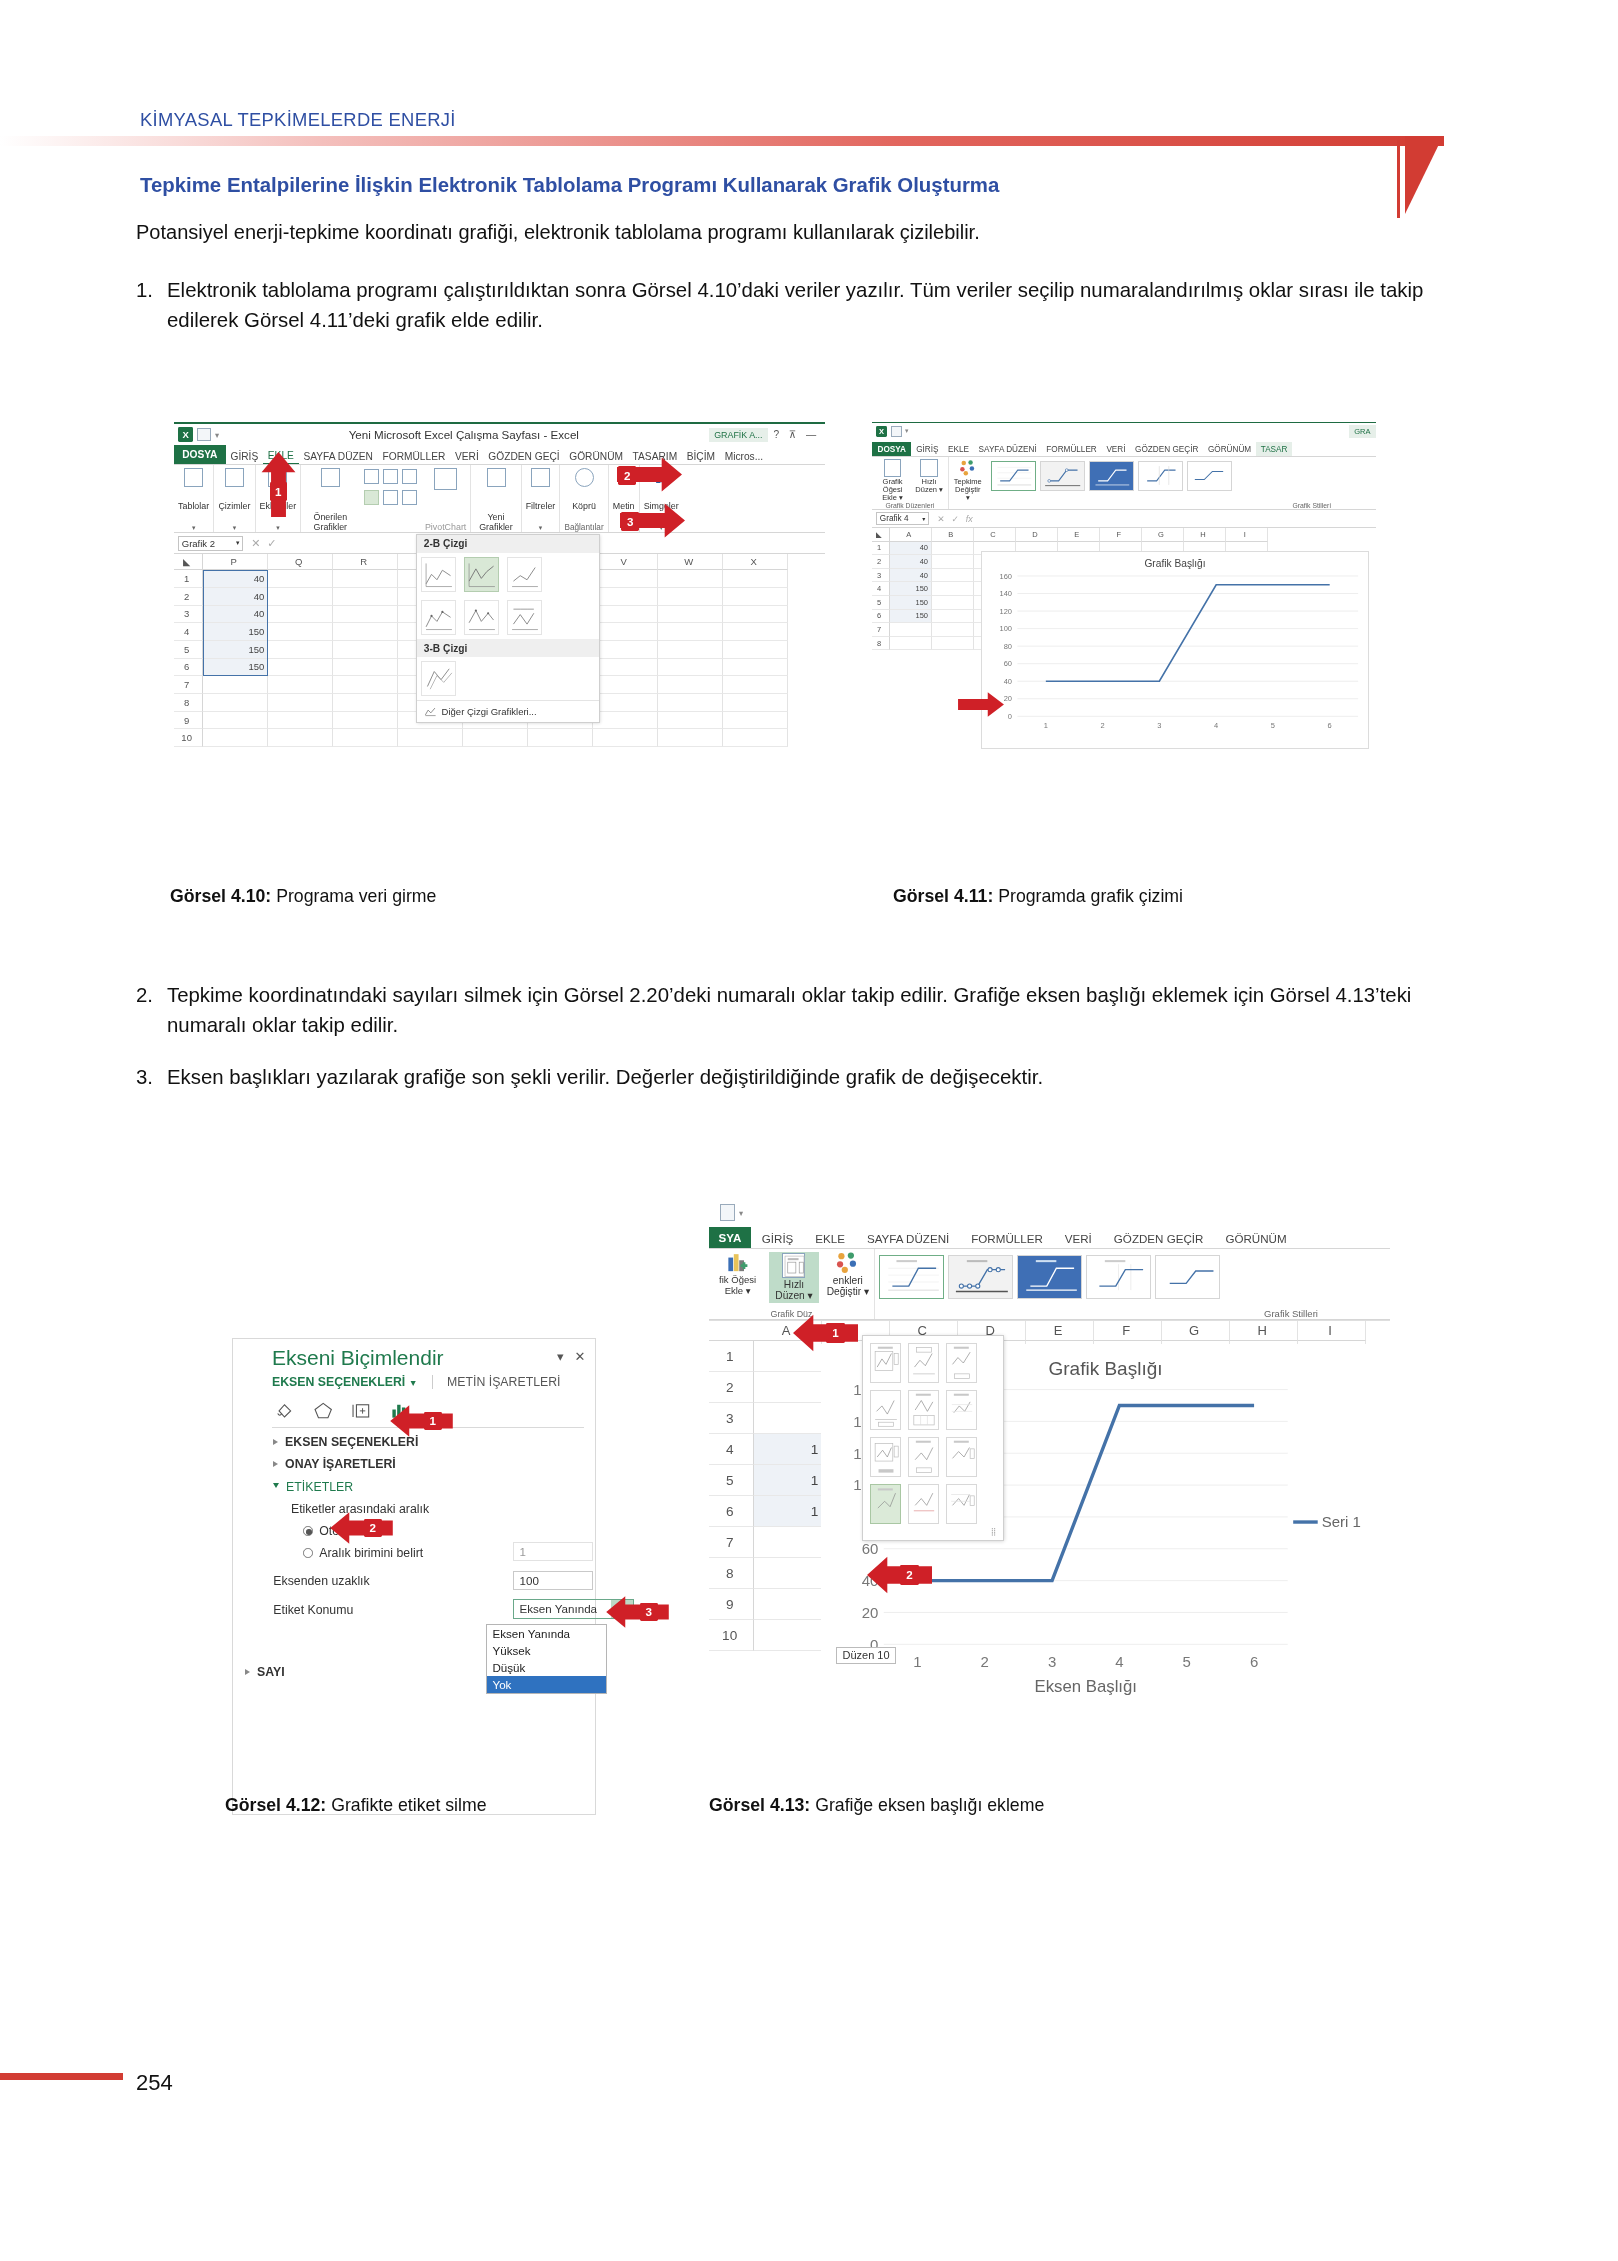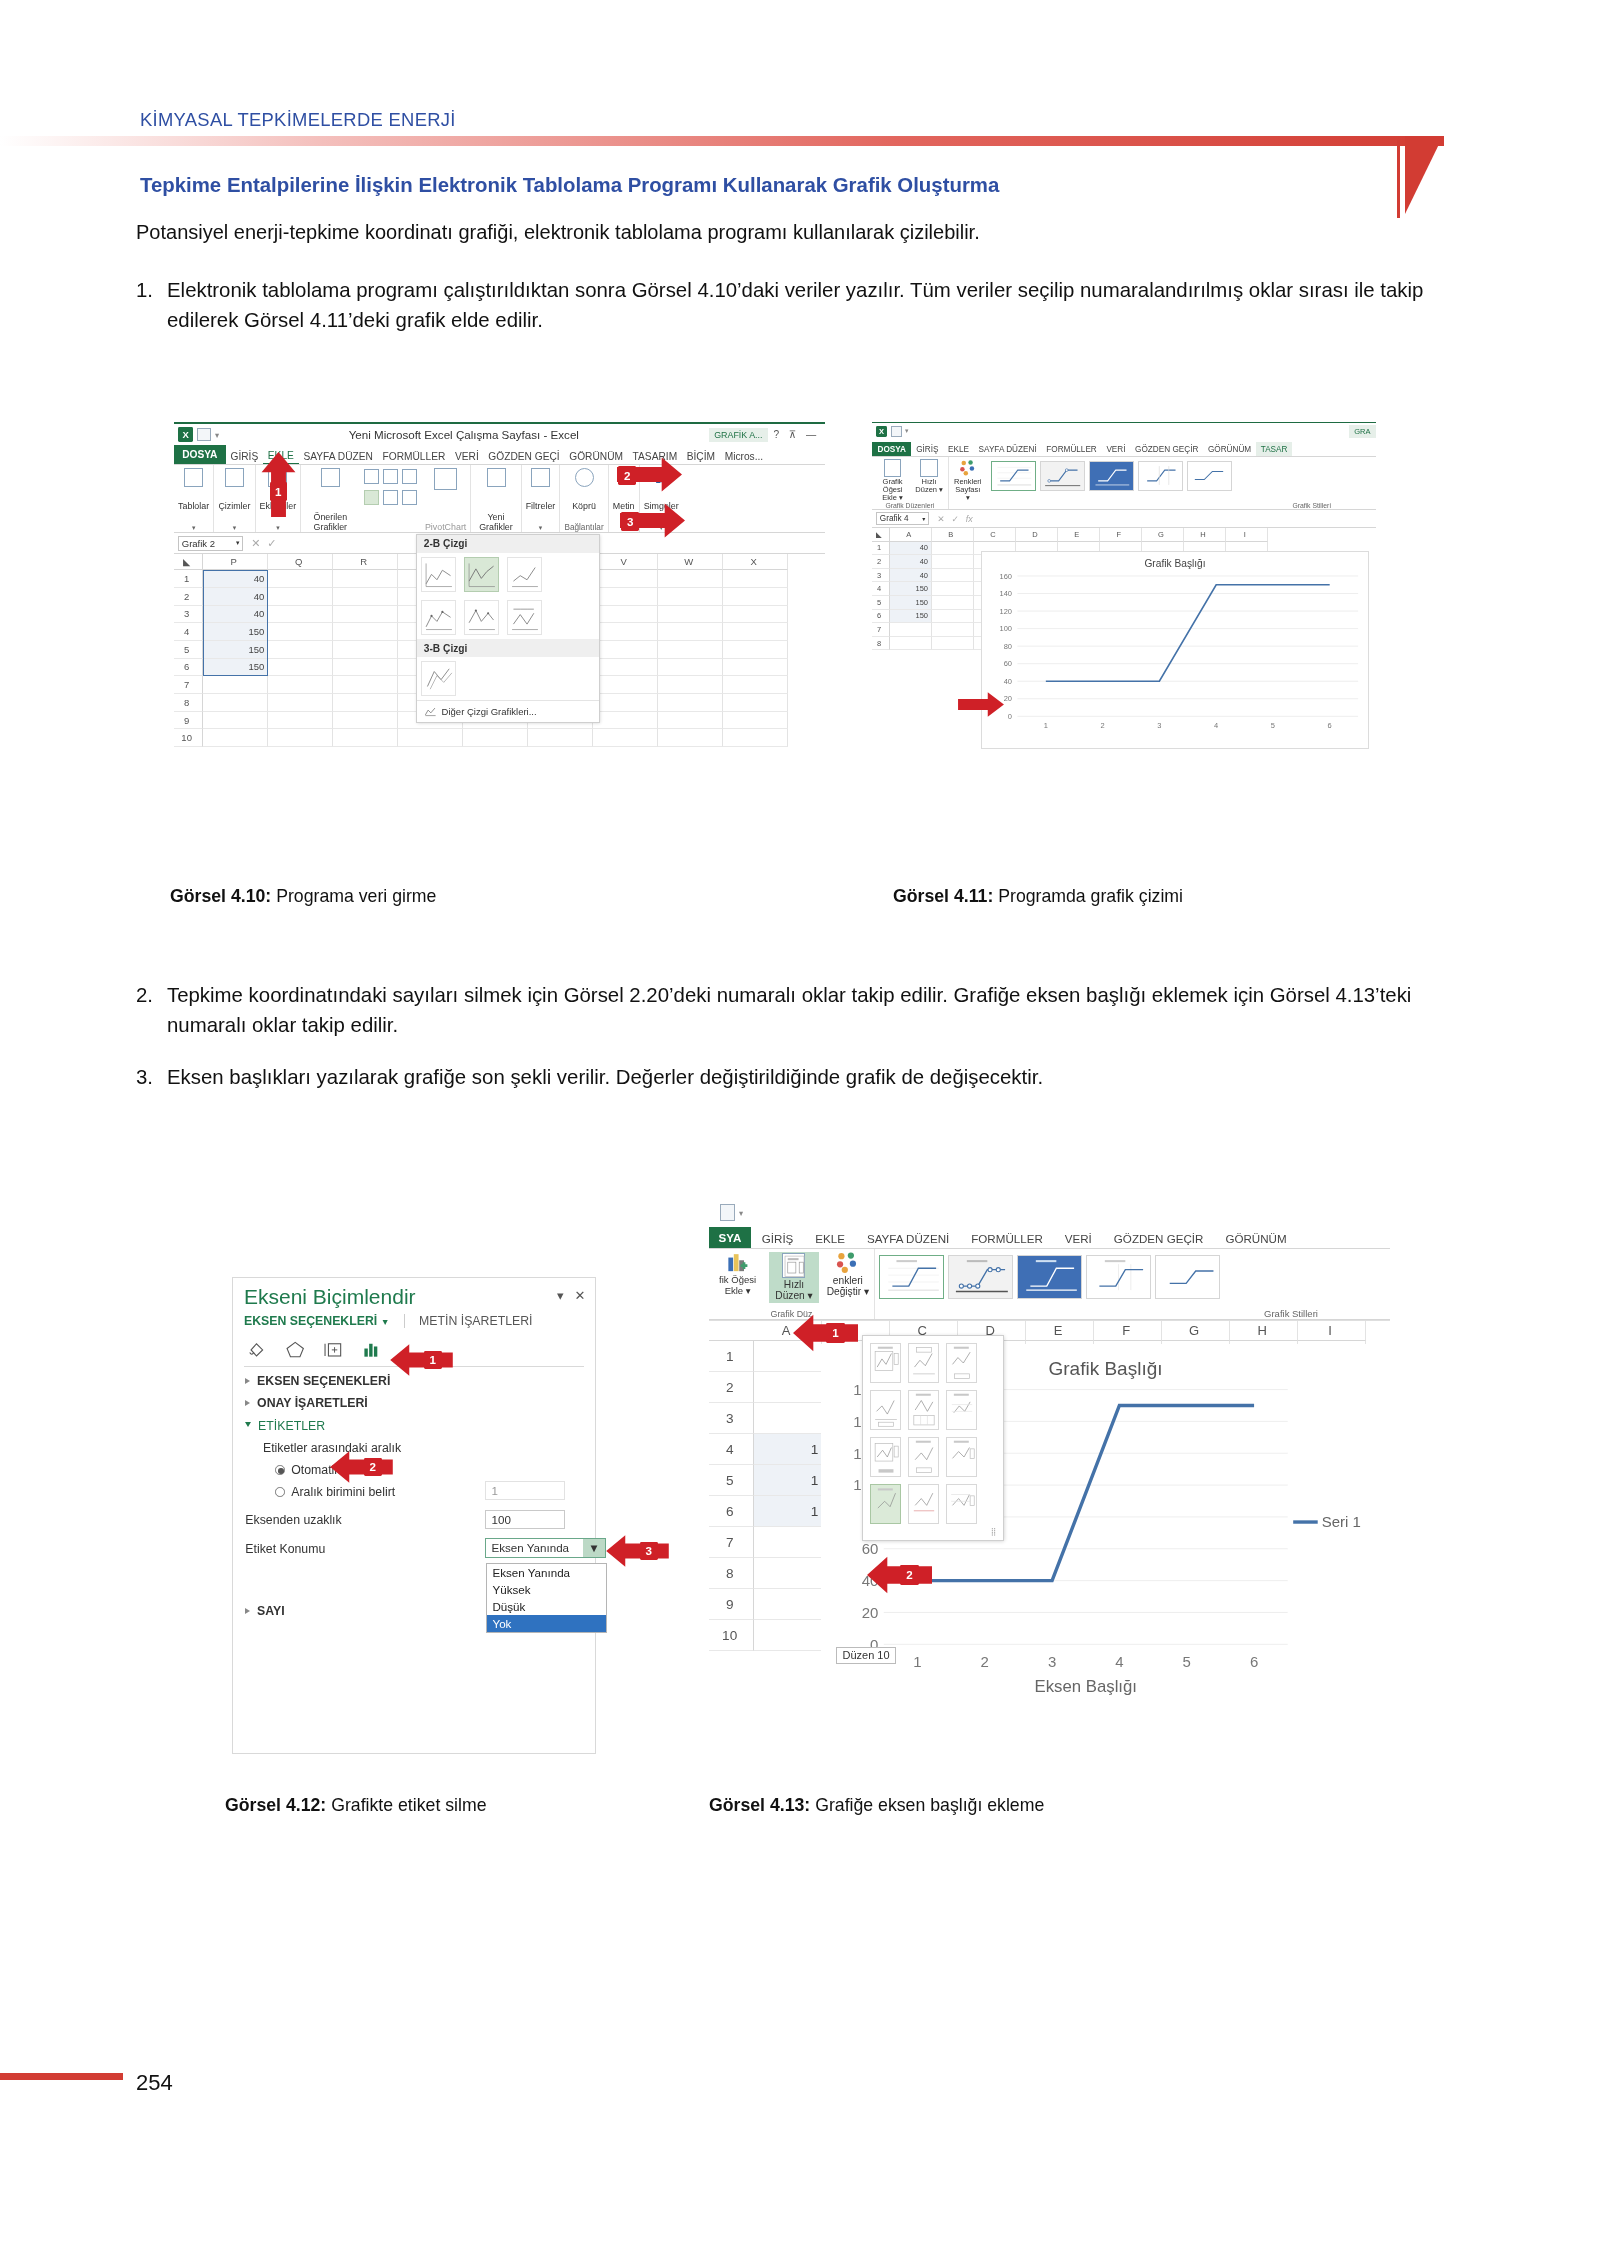--- a/index.html
+++ b/index.html
@@ -606,21 +606,21 @@
       <div class="rib-btn">
         <span class="rib-ico" style="width:17.7px;height:17.7px;border:0;">
           <svg width="17.7" height="17.7" viewBox="0 0 26 26">
               <circle cx="7" cy="6" r="3.3" fill="#e8a33d"></circle>
               <circle cx="17" cy="5" r="3.3" fill="#3f9c6c"></circle>
               <circle cx="5" cy="15" r="3.3" fill="#d9534f"></circle>
               <circle cx="19" cy="14" r="3.3" fill="#3b6fb6"></circle>
               <circle cx="10" cy="21" r="3.3" fill="#e8a33d"></circle>
             </svg>
         </span>
-        <span class="rib-lbl" style="font-size:7.5px;max-width:30px;white-space:normal;text-align:center;line-height:1.05;">Renkleri Sayfası ▾</span>
+        <span class="rib-lbl" style="font-size:7.5px;max-width:30px;white-space:normal;text-align:center;line-height:1.05;">Tepkime Değiştir ▾</span>
       </div>
     </div>
 
     <div class="rib-group" style="flex:1;align-items:flex-start;padding-top:4.1px;border-right:0;">
       <div style="display:flex;">
         <div class="style-th on">
           <svg width="42" height="27" viewBox="0 0 62 40">
               <line x1="8" y1="8" x2="58" y2="8" stroke="#eee"></line>
               <line x1="8" y1="16" x2="58" y2="16" stroke="#eee"></line>
               <line x1="8" y1="24" x2="58" y2="24" stroke="#eee"></line>
@@ -819,21 +819,21 @@
     <svg width="46" height="27" viewBox="0 0 68 40">
         <path d="M68 20 L44 38 L44 28 L0 28 L0 12 L44 12 L44 2 Z" fill="#cf2027"></path>
       </svg>
   </div>
 </div>
 
 <div class="caption" style="left:893px; top:886px;">
   <b>Görsel 4.11:</b><span> Programda grafik çizimi</span>
 </div>
 
-<div class="pane" style="left:232px; top:1277px; width:364px; height:477px;">
+<div class="pane" style="left:232px; top:1338px; width:364px; height:477px;padding-left:28px;">
 
   <div class="pane-title">Ekseni Biçimlendir</div>
   <div style="position:absolute;right:9.5px;top:9.5px;display:flex;gap:11px;font-size:13px;color:#555;">
     <span>▾</span>
     <span>✕</span>
   </div>
 
   <div class="pane-tabs">
     <span class="t1">
       <span>EKSEN SEÇENEKLERİ</span>

